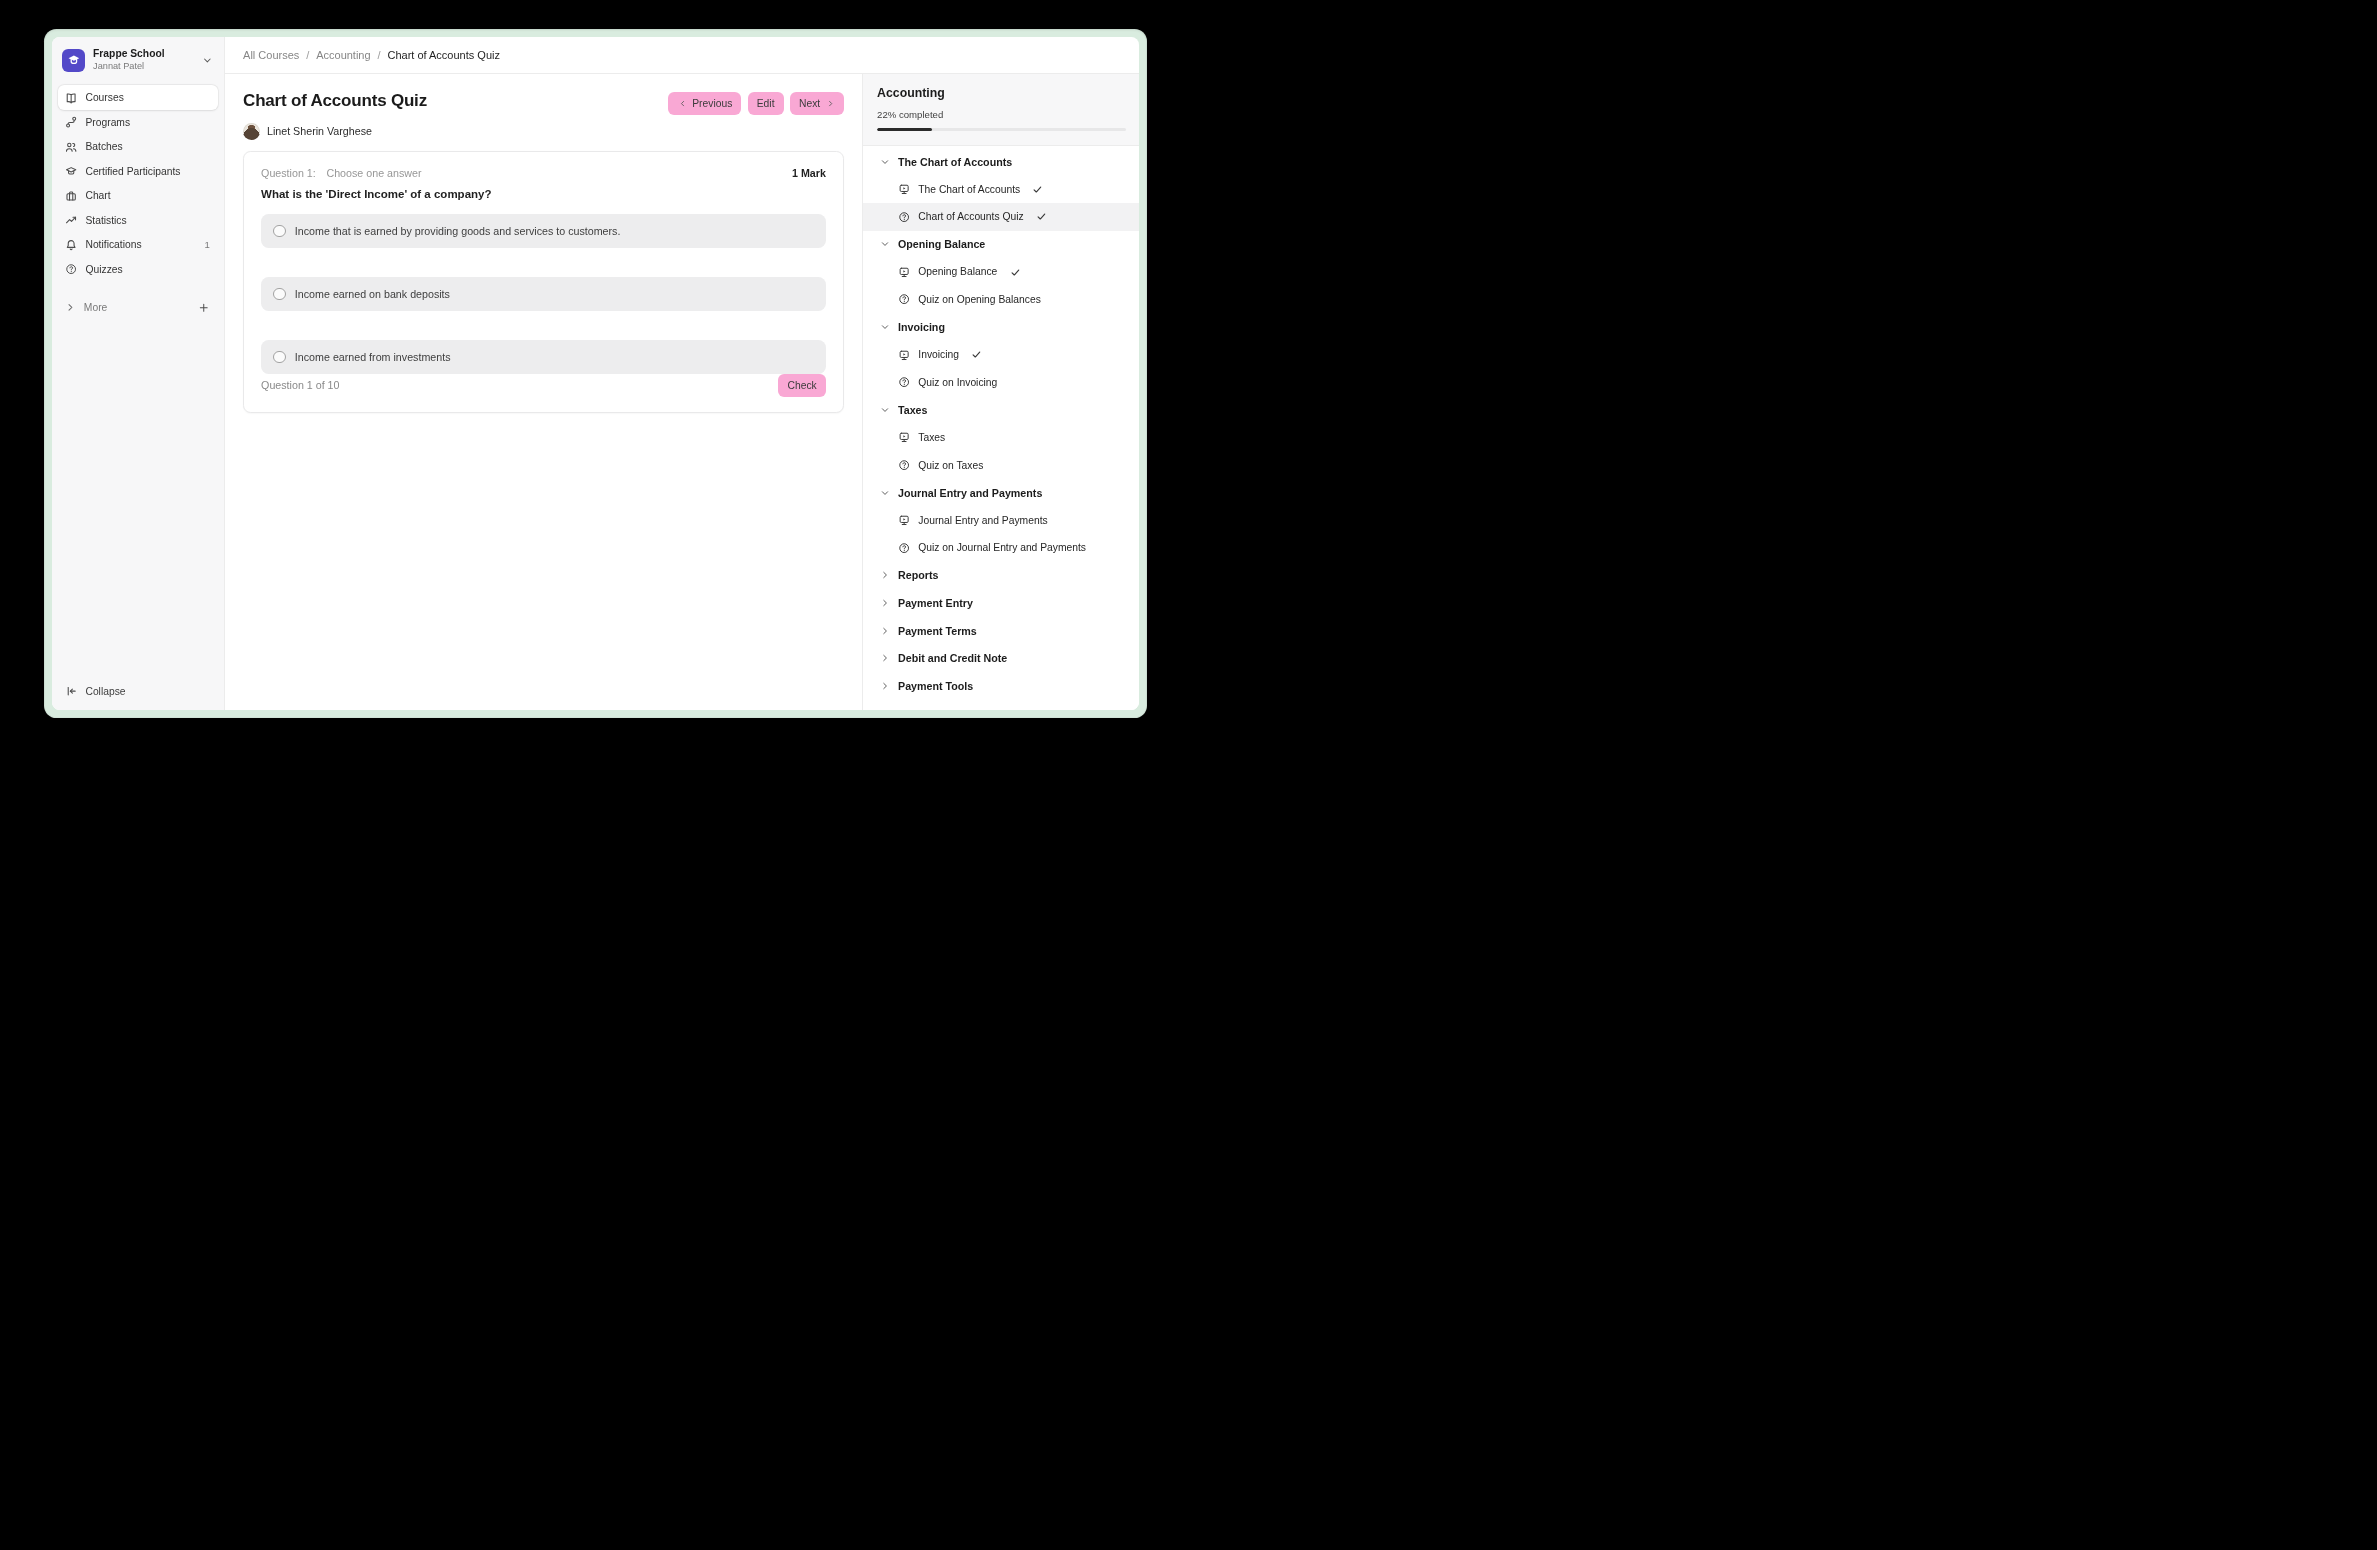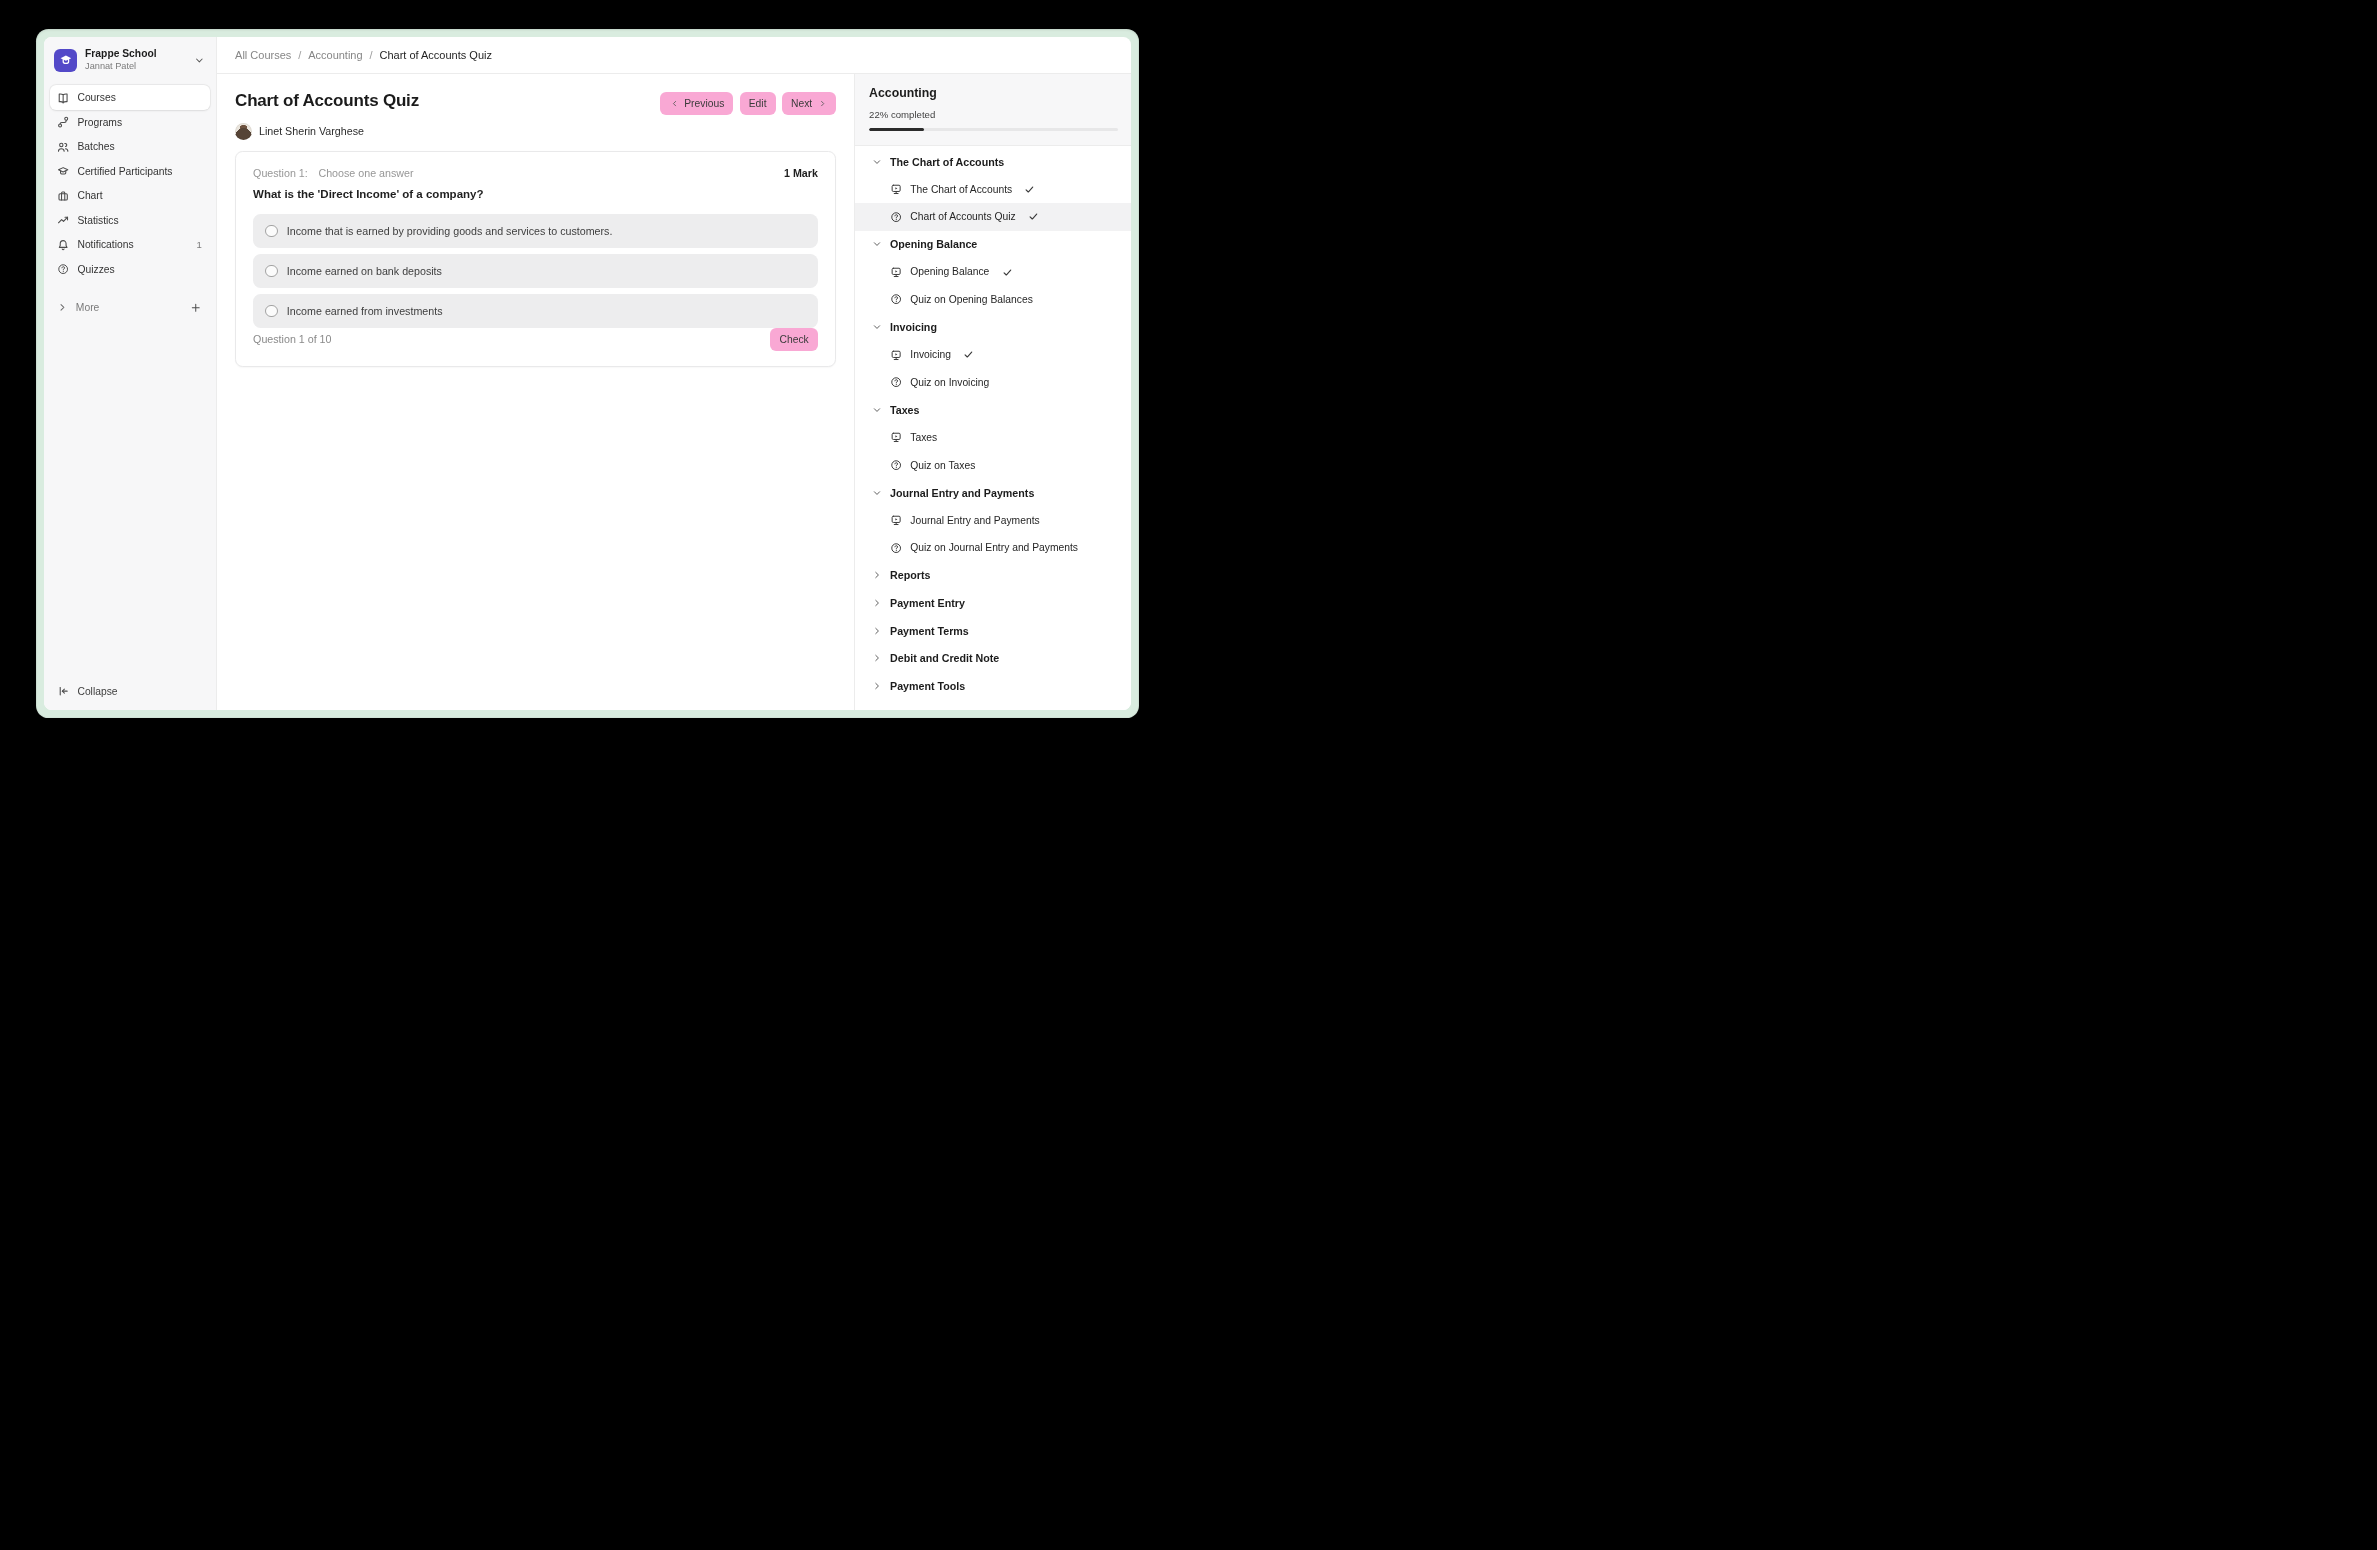--- a/index.html
+++ b/index.html
@@ -3,21 +3,21 @@
 <meta charset="utf-8">
 <style>
   * { box-sizing: border-box; }
   html,body { margin:0; padding:0; background:#000; }
   body {
     width:1189px; height:775px; position:relative; overflow:hidden;
     font-family:"Liberation Sans", sans-serif;
     -webkit-font-smoothing:antialiased;
   }
   .frame {
-    position:absolute; left:36px; top:29px; width:1103px; height:689px;
+    position:absolute; left:44px; top:29px; width:1103px; height:689px;
     background:#d9ecdf; border-radius:12.3px;
     box-shadow: inset 0 0 0 0.8px rgba(0,0,0,.05), inset 0 1.5px 2.3px rgba(0,0,0,.06);
   }
   .app {
     position:absolute; inset:7.7px; background:#fff; border-radius:7.7px;
     display:flex; overflow:hidden;
   }
 
   
   .sidebar {
@@ -93,21 +93,21 @@
     margin-top:20px; background:#e8f1fa; border-radius:6.1px; padding:5.4px 15.3px;
     color:#2d72b0; font-size:10.3px; line-height:19px;
   }
   .qcard {
     margin-top:10.7px; border:0.8px solid #e9e9ea; border-radius:7.7px; padding:15.3px 17px;
     box-shadow:0 0.8px 1.5px rgba(0,0,0,.03); background:#fff;
   }
   .qmeta { display:flex; align-items:baseline; gap:10.7px; font-size:10.7px; color:#979797; }
   .qmarks { margin-left:auto; color:#1f1f1f; font-weight:bold; }
   .qtext { margin-top:9.2px; font-size:11.5px; font-weight:bold; color:#1f1f1f; }
-  .opts { margin-top:13.8px; display:flex; flex-direction:column; gap:6px; }
+  .opts { margin-top:13.8px; display:flex; flex-direction:column; gap:29px; }
   .opt {
     min-height:34px; background:#ededee; border-radius:7.7px; display:flex; align-items:center;
     gap:9.2px; padding:0 12.3px; font-size:10.7px; color:#3e3e3e; cursor:pointer;
   }
   .radio {
     width:12.3px; height:12.3px; border-radius:50%; border:1.1px solid #a2a2a2;
     background:#fbfbfb; flex:none;
   }
   .qfoot { display:flex; align-items:center; justify-content:space-between; }
   .qprog { font-size:10.7px; color:#8a8a8a; }

